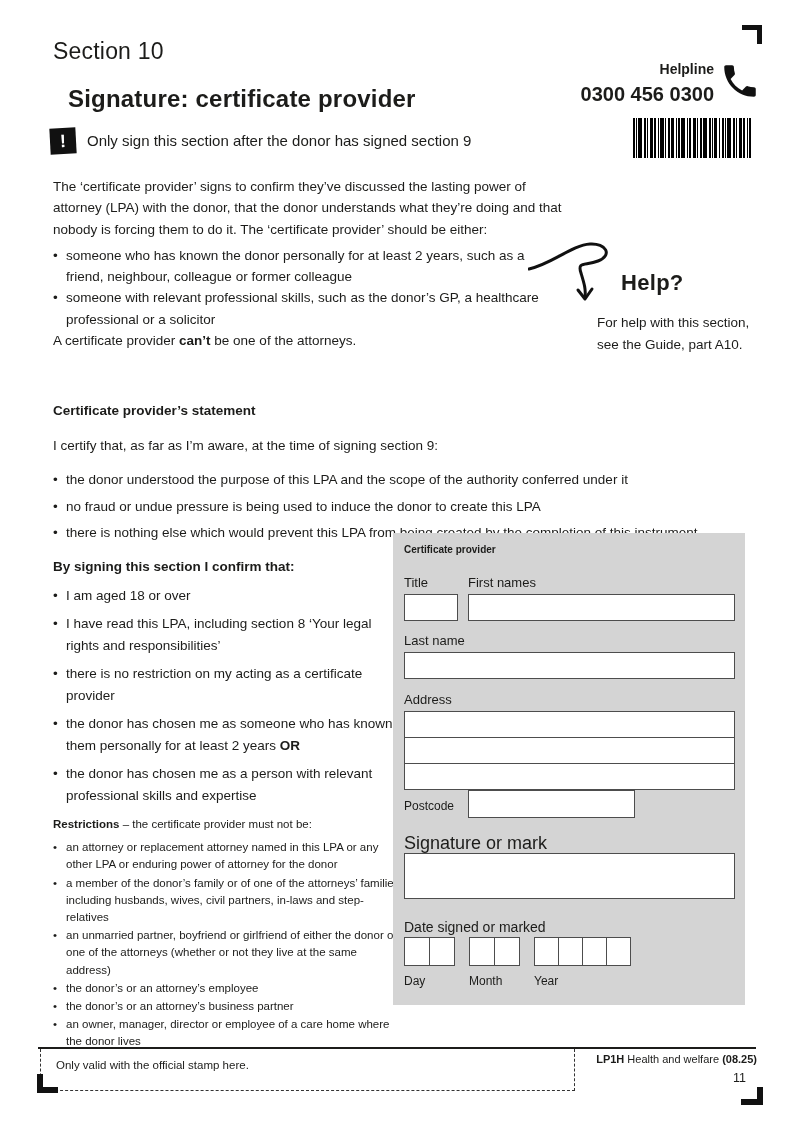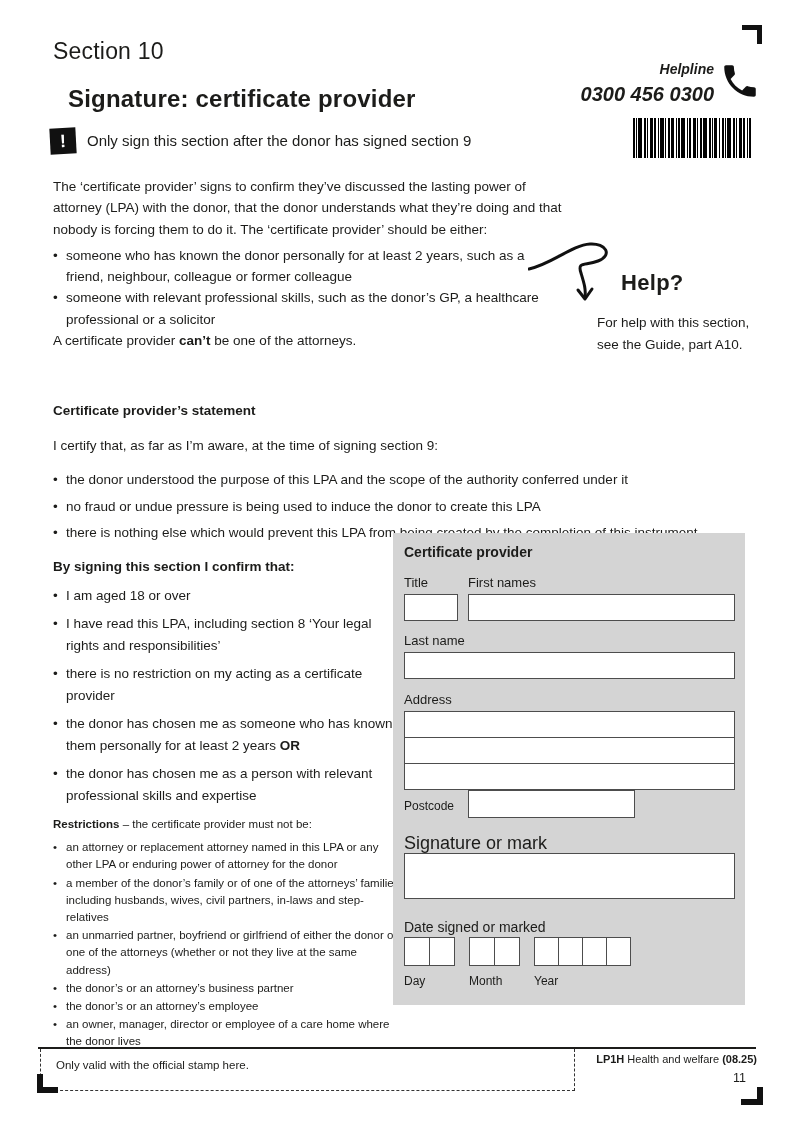--- a/index.html
+++ b/index.html
@@ -3,21 +3,21 @@
 <meta charset="utf-8">
 <style>
   html,body{margin:0;padding:0;background:#fff;}
   .page{position:relative;width:800px;height:1129px;background:#ffffff;
         font-family:"Liberation Sans","DejaVu Sans",sans-serif;color:#1c1c1a;overflow:hidden;}
   .abs{position:absolute;}
 
   
   .sec-label{left:53px;top:38px;font-size:23px;letter-spacing:.2px;}
   .sec-title{left:53px;top:70px;font-size:24px;font-weight:bold;margin:15px;letter-spacing:.2px;}
-  .helpline{right:86px;top:60px;text-align:right;line-height:1.4;font-style:italic;}
+  .helpline{right:86px;top:60px;text-align:right;line-height:1.4;}
   .hl-label{font-size:14px;font-weight:bold;}
   .hl-number{font-size:20px;font-weight:bold;}
   .phone{left:719px;top:60px;width:42px;height:42px;}
   .corner-tr{left:742px;top:25px;width:15px;height:14px;border-top:5px solid #111;border-right:5px solid #111;}
   .barcode{left:633px;top:118px;width:118px;height:40px;}
 
   
   .warning{left:50px;top:128px;display:flex;align-items:center;gap:11px;}
   .warn-icon{display:inline-flex;align-items:center;justify-content:center;width:26px;height:26px;
              background:#111;color:#fff;font-weight:bold;font-size:18px;transform:rotate(-3deg);}
@@ -47,21 +47,21 @@
   .confirm p{margin:0 0 7px 0;font-weight:bold;}
   .confirm li{margin-bottom:6px;}
 
   
   .restrictions{left:53px;top:816px;width:350px;font-size:11.5px;line-height:17.2px;}
   .restrictions p{margin:0 0 6px 0;}
   .restrictions li{margin-bottom:1px;}
 
   
   .formbox{left:393px;top:533px;width:352px;height:472px;}
-  .fb-heading{left:11px;top:11px;font-size:14px;font-weight:bold;}
+  .fb-heading{left:11px;top:11px;font-size:10px;font-weight:bold;}
   .flabel{font-size:13px;}
   .flabel-sm{font-size:12px;}
   .finput,.fcell{background:#fff;border:1px solid #4d4d4d;box-sizing:border-box;
                  font:13px "Liberation Sans","DejaVu Sans",sans-serif;color:#1c1c1a;padding:2px 5px;outline:none;}
   .fcell{padding:0;text-align:center;}
   .sigbox{background:#fff;border:1px solid #4d4d4d;box-sizing:border-box;}
 
   
   .footer-line{left:38px;top:1047px;width:718px;border-top:2px solid #1c1c1a;}
   .stamp-box{left:40px;top:1049px;width:533px;height:41px;border-left:1.5px dashed #333;
@@ -133,22 +133,22 @@
       <li><span>the donor has chosen me as a person with relevant professional skills and expertise</span><b></b></li>
     </ul>
   </div>
 
   <div class="abs restrictions">
     <p><b>Restrictions</b><span> – the certificate provider must not be:</span></p>
     <ul class="blist">
       <li>an attorney or replacement attorney named in this LPA or any other LPA or enduring power of attorney for the donor</li>
       <li>a member of the donor’s family or of one of the attorneys’ families, including husbands, wives, civil partners, in-laws and step-relatives</li>
       <li>an unmarried partner, boyfriend or girlfriend of either the donor or one of the attorneys (whether or not they live at the same address)</li>
+      <li>the donor’s or an attorney’s employee</li>
       <li>the donor’s or an attorney’s business partner</li>
-      <li>the donor’s or an attorney’s employee</li>
       <li>an owner, manager, director or employee of a care home where the donor lives</li>
     </ul>
   </div>
 
   <div class="abs formbox" style="background:#d4d4d4;">
     <div class="abs fb-heading">Certificate provider</div>
 
     <div class="abs flabel" style="left:11px;top:42px;">Title</div>
     <div class="abs flabel" style="left:75px;top:42px;">First names</div>
     <input class="abs finput" style="left: 11px; top: 61px; width: 54px; height: 27px;" value="">

